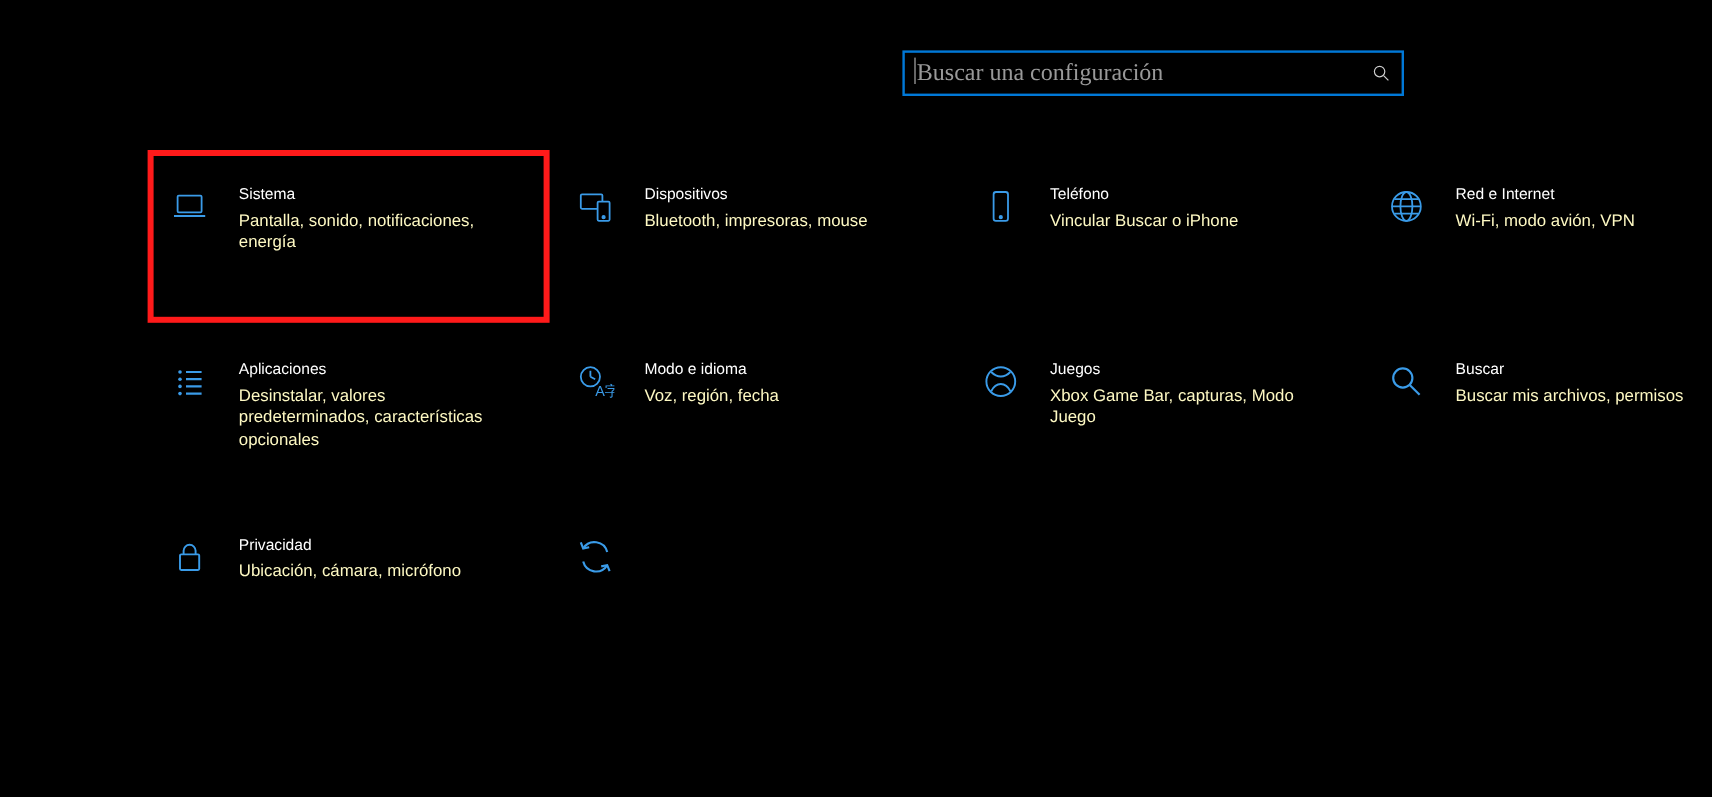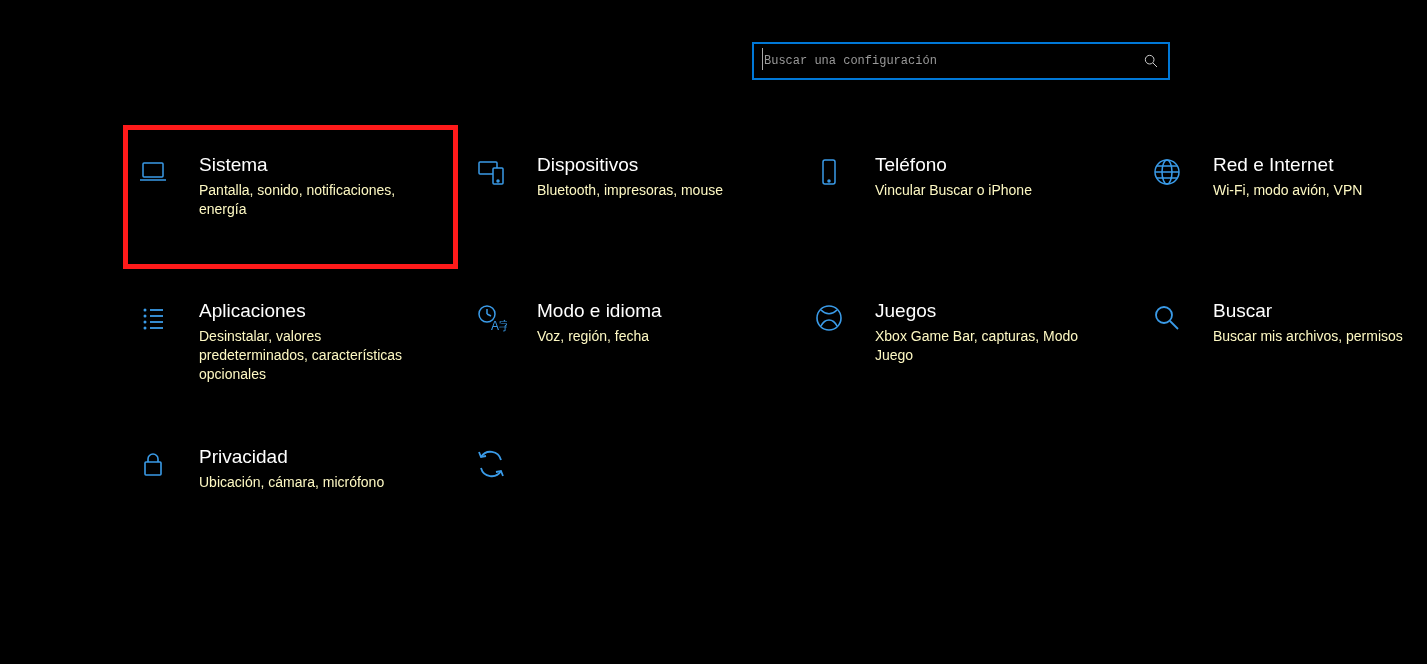--- a/index.html
+++ b/index.html
@@ -23,23 +23,23 @@
     display: flex;
     align-items: center;
   }
   .search-input {
     flex: 1 1 auto;
     height: 100%;
     border: none;
     outline: none;
     background: transparent;
     color: #fdba74;
-    font-size: 12px;
+    font-size: 20px;
     padding: 0 10px;
-    font-family: Liberation Mono, monospace;
+    font-family: Liberation Serif, serif;
   }
   .search-input::placeholder { color: #999; font-style: normal; }
   .search-icon {
     width: 34px;
     height: 34px;
     display: flex;
     align-items: center;
     justify-content: center;
     color: #ccc;
   }
@@ -69,28 +69,28 @@
     align-items: flex-start;
     min-height: 90px;
     cursor: default;
     position: relative;
     padding: 4px 2px;
   }
   .tile-icon {
     width: 42px;
     flex: 0 0 42px;
     display: flex;
-    justify-content: flex-start;
+    justify-content: center;
     padding-top: 2px;
     color: #3a9be8;
   }
   .tile-icon svg { width: 32px; height: 32px; }
   .tile-text { margin-left: 20px; max-width: 220px; }
   .tile-title {
-    font-size: 19px;
+    font-size: 13px;
     font-weight: 400;
     color: #fff;
     margin-bottom: 4px;
     line-height: 1.2;
   }
   .tile-sub {
     font-size: 14px;
     color: #fef9c3;
     line-height: 1.35;
   }

